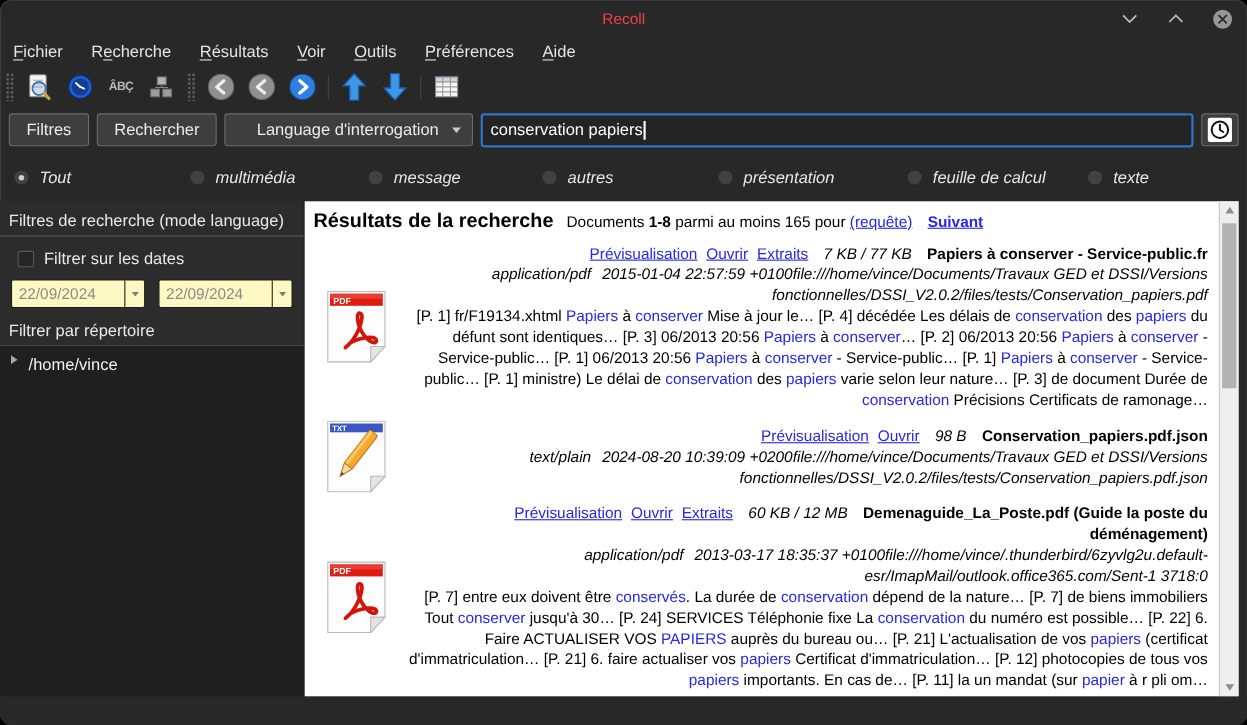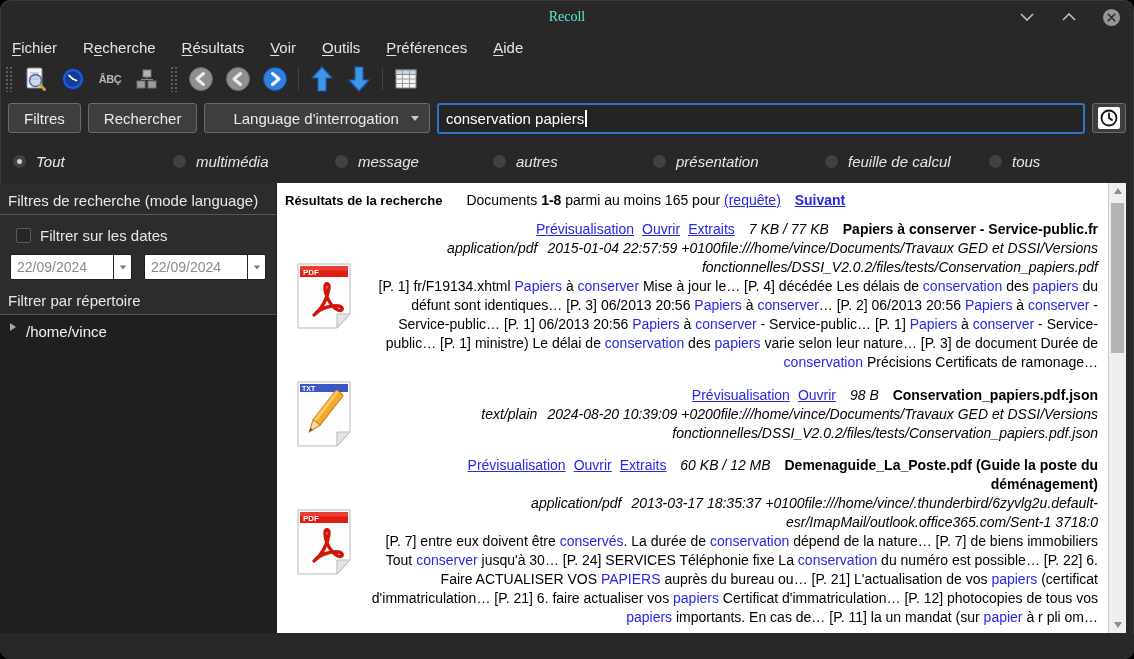--- a/index.html
+++ b/index.html
@@ -2,21 +2,21 @@
 <html><head>
 <meta charset="utf-8">
 <style>
   * { box-sizing: border-box; margin: 0; padding: 0; }
   html,body { width:1134px; height:659px; background:#000; font-family:"Liberation Sans",sans-serif; }
   .window{ width:1134px; height:659px; background:#282828; border-radius:10px; overflow:hidden;
            display:flex; flex-direction:column; box-shadow:inset 0 0 0 1px #3a3a3a; }
 
   
   .titlebar{ height:34px; position:relative; display:flex; align-items:center; justify-content:center; }
-  .titlebar .title{ color:#5eead4; font-size:14px;font-family:Liberation Serif, serif; }
+  .titlebar .title{ color:#ef4444; font-size:14px; }
   .win-controls{ position:absolute; right:12px; top:0; height:100%; display:flex; align-items:center; gap:20px; }
   .win-btn{ display:flex; align-items:center; justify-content:center; width:22px; height:22px; cursor:default; }
 
   
   .menubar{ height:27px; display:flex; align-items:center; gap:26px; padding:0 0 0 12px;
             color:#e4e4e4; font-size:15px; }
   .menu-item .mn{ text-decoration:underline; text-underline-offset:2px; }
 
   
   .toolbar{ height:36px; display:flex; align-items:center; gap:9px; padding-left:5px; }
@@ -50,35 +50,35 @@
   .radio.sel::after{ content:""; position:absolute; inset:4px; border-radius:50%; background:#c9d2de; }
 
   
   .main{ height:450px; display:flex; padding-right:8px; }
   .sidebar{ width:277px; flex:none; background:#2c2c2c; border-right:1px solid #1e1e1e;
             display:flex; flex-direction:column; padding:7px 8px 0 8px; color:#e8e8e8; font-size:15px; }
   .side-h{ padding:2px 2px 5px 0; border-bottom:1px solid #585858; margin:0 -8px 8px -8px; padding-left:8px; }
   .chkrow{ display:flex; align-items:center; gap:9px; margin:4px 0 10px 8px; }
   .checkbox{ width:15px; height:15px; background:#262626; border:1px solid #5a5a5a; border-radius:2px; flex:none; }
   .daterow{ display:flex; gap:12px; margin:0 2px 10px 2px; }
-  .datebox{ flex:1; height:26px; background:#ffffff; border:1px solid #1e1e1e; border-radius:2px;
+  .datebox{ flex:1; height:26px; background:#fef9c3; border:1px solid #1e1e1e; border-radius:2px;
             color:#8b8b8b; font-size:14px; display:flex; align-items:center; }
   .datebox .val{ flex:1; padding-left:6px; }
   .datebox .dd{ width:18px; height:100%; border-left:1px solid #242424; display:flex; align-items:center; justify-content:center; }
   .datebox .dd .tri-down{ border-top-color:#7b7b7b; transform:scale(.8); }
   .tree{ flex:1; background:#1f1f1f; border-top:1px solid #161616; margin:0 -8px; padding:7px 0 0 10px; }
   .tree-item{ display:flex; align-items:flex-start; gap:10px; color:#f2f2f2; }
   .tcaret{ width:0; height:0; border-top:4.5px solid transparent; border-bottom:4.5px solid transparent;
            border-left:6px solid #a5a5a5; }
 
   
   .results{ flex:1; background:#fff; color:#000; position:relative; overflow:hidden;
             padding:7px 28px 0 8px; font-size:14px; line-height:19px; }
   .res-head{ margin:1px 0 10px 0; }
-  .res-head .rh-title{ font-weight:bold; font-size:13px; margin-right:20px; }
+  .res-head .rh-title{ font-weight:bold; font-size:18px; margin-right:8px; }
   .res-head .b{ font-weight:bold; }
   a.lnk{ color:#2727e8; text-decoration:underline; cursor:pointer; }
   .res-head a.next{ font-weight:bold; margin-left:10px; }
   .result{ display:flex; align-items:center; margin-bottom:9px; }
   .icon-col{ width:78px; flex:none; display:flex; justify-content:center; }
   .rcontent{ flex:1;text-align:right; }
   .headline a.lnk{ margin-right:8px; }
   .headline .size{ font-style:italic; margin:0 10px 0 2px; white-space:nowrap; }
   .headline .rtitle{ font-weight:bold; }
   .meta{ font-style:italic; }
@@ -247,21 +247,21 @@
       <span class="radio-item">
         <span class="radio"></span>
         <span>présentation</span>
       </span>
       <span class="radio-item">
         <span class="radio"></span>
         <span>feuille de calcul</span>
       </span>
       <span class="radio-item">
         <span class="radio"></span>
-        <span>tous</span>
+        <span>texte</span>
       </span>
     </div>
 
   <div class="main">
 
     <aside class="sidebar">
       <div class="side-h">Filtres de recherche (mode language)</div>
       <div class="chkrow">
         <span class="checkbox"></span>
         <span>Filtrer sur les dates</span>

